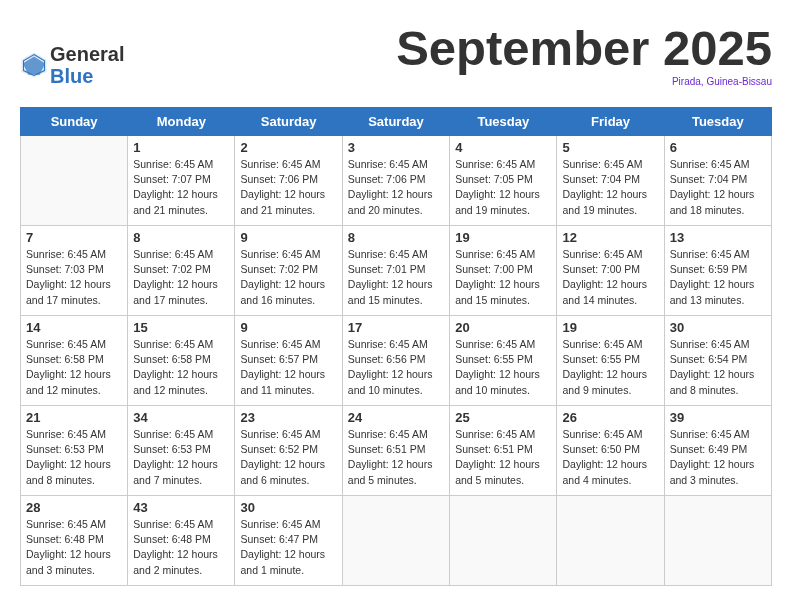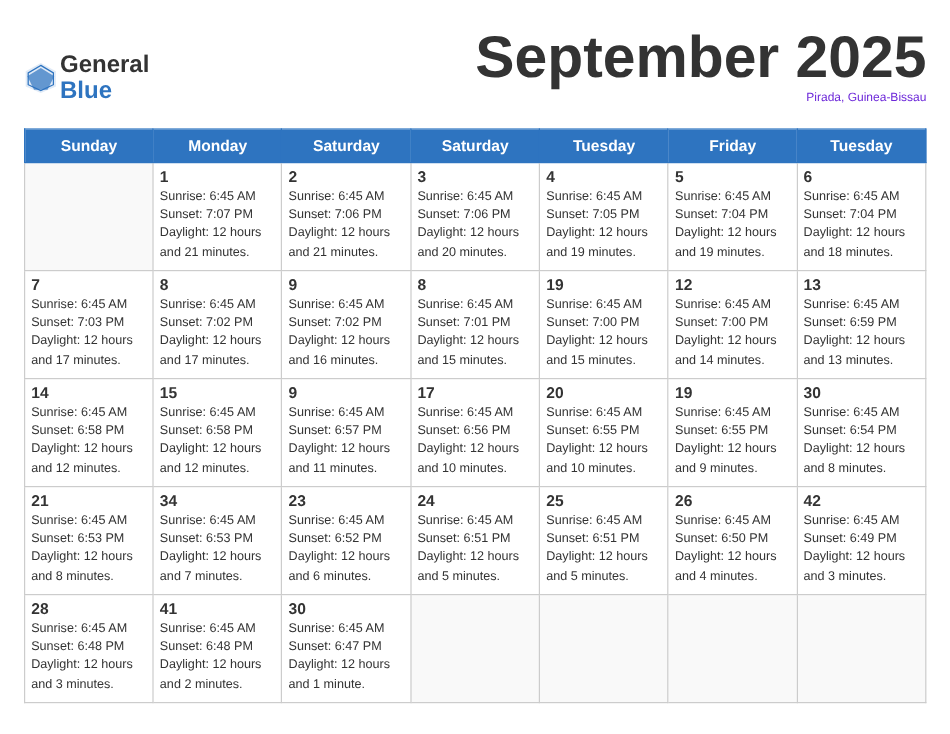--- a/index.html
+++ b/index.html
@@ -231,31 +231,31 @@
         </td>
         <td>
           <span class="day-num">25</span>
           <div class="day-info">Sunrise: 6:45 AM<br>Sunset: 6:51 PM<br>Daylight: 12 hours<br>and 5 minutes.</div>
         </td>
         <td>
           <span class="day-num">26</span>
           <div class="day-info">Sunrise: 6:45 AM<br>Sunset: 6:50 PM<br>Daylight: 12 hours<br>and 4 minutes.</div>
         </td>
         <td>
-          <span class="day-num">42</span>
+          <span class="day-num">39</span>
           <div class="day-info">Sunrise: 6:45 AM<br>Sunset: 6:49 PM<br>Daylight: 12 hours<br>and 3 minutes.</div>
         </td>
       </tr>
       <tr>
         <td>
           <span class="day-num">28</span>
           <div class="day-info">Sunrise: 6:45 AM<br>Sunset: 6:48 PM<br>Daylight: 12 hours<br>and 3 minutes.</div>
         </td>
         <td>
-          <span class="day-num">41</span>
+          <span class="day-num">43</span>
           <div class="day-info">Sunrise: 6:45 AM<br>Sunset: 6:48 PM<br>Daylight: 12 hours<br>and 2 minutes.</div>
         </td>
         <td>
           <span class="day-num">30</span>
           <div class="day-info">Sunrise: 6:45 AM<br>Sunset: 6:47 PM<br>Daylight: 12 hours<br>and 1 minute.</div>
         </td>
         <td class="empty"></td>
         <td class="empty"></td>
         <td class="empty"></td>
         <td class="empty"></td>

